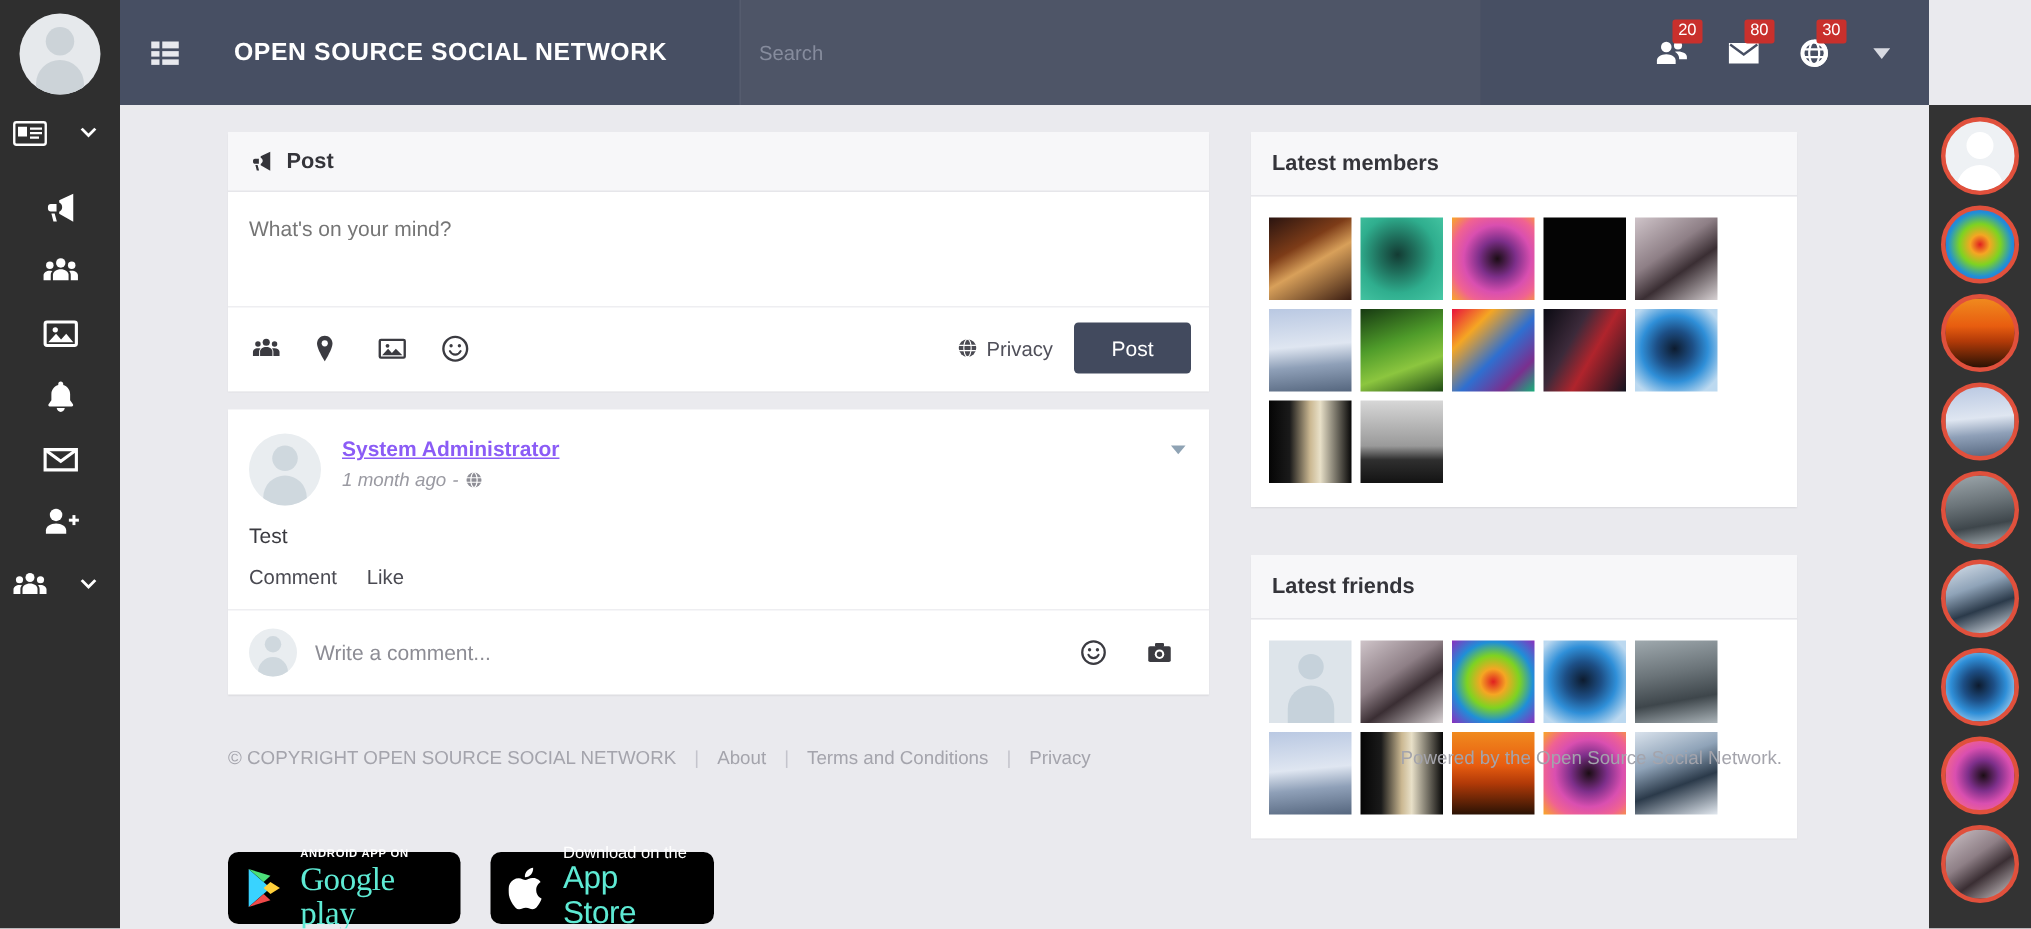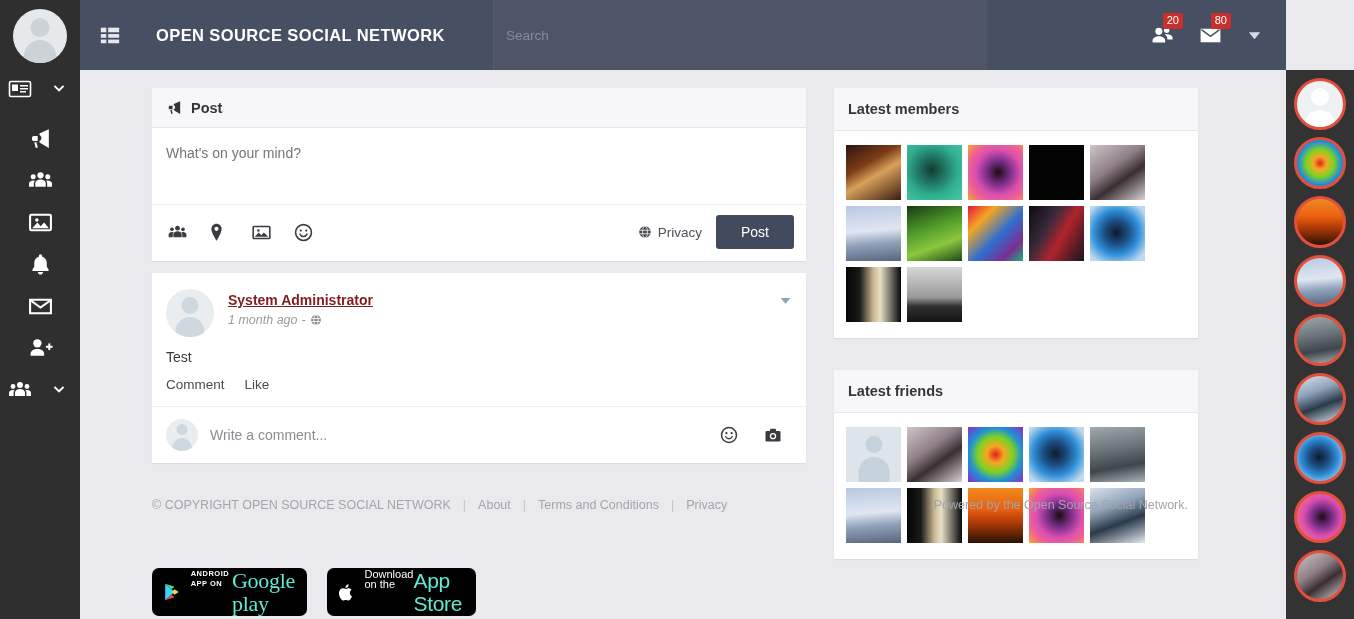--- a/index.html
+++ b/index.html
@@ -176,21 +176,21 @@
   .avatar-sm::before {
     content: ""; position: absolute; left: 50%; top: 8px; transform: translateX(-50%);
     width: 17px; height: 17px; border-radius: 50%; background: #cfd8de;
   }
   .avatar-sm::after {
     content: ""; position: absolute; left: 50%; top: 28px; transform: translateX(-50%);
     width: 29px; height: 23px; border-radius: 15px 15px 0 0; background: #cfd8de;
   }
   #post-meta { margin-left: 14px; padding-top: 2px; }
   #post-author {
-    color: #7f1d1d; font-size: 14px; font-weight: bold;
+    color: #8b5cf6; font-size: 14px; font-weight: bold;
     text-decoration: underline; cursor: pointer; display: inline-block; text-align: center;
   }
   #post-time {
     color: #9a9aa2; font-size: 12.5px; font-style: italic; margin-top: 4px;
     display: flex; align-items: center; gap: 4px;
   }
   #post-time svg { width: 12px; height: 12px; fill: #8e8e96; }
   #post-caret {
     position: absolute; right: 14px; top: 20px; cursor: pointer;
   }
@@ -253,21 +253,21 @@
   #store-badges {
     position: absolute; left: 72px; top: 498px;
     display: flex; gap: 20px; align-items: center;
   }
   .badge-btn {
     background: #000000; border-radius: 7px;
     display: flex; align-items: center; cursor: pointer;
   }
   #gplay { width: 155px; height: 48px; padding: 0 12px; gap: 9px; }
   #appstore { width: 149px; height: 48px; padding: 0 12px; gap: 10px; }
-  .badge-lines { display: flex; flex-direction: row; justify-content: center; }
+  .badge-lines { display: flex; flex-direction: column; justify-content: center; }
   .badge-top {
     color: #ffffff; font-size: 7.5px; letter-spacing: 0.5px;
     font-weight: bold; text-transform: uppercase; line-height: 10px;
   }
   .badge-top.big { font-size: 11px; text-transform: none; letter-spacing: 0; font-weight: normal; }
   .badge-main { color: #5eead4; font-size: 21px; line-height: 23px; letter-spacing: -0.3px; }
   .badge-main.serif { font-family: "Liberation Serif", serif; font-size: 22px; }
 
   
   #chat-strip {
@@ -398,20 +398,29 @@
           <path d="M16 10.8c-.7 0-1.4.1-2 .3 1.6.9 2.7 2.4 2.7 4.1v.6h5v-1.6c0-1.9-2.5-3.4-5.7-3.4z"></path>
         </svg>
       <span class="badge">20</span>
     </div>
     <div class="notif">
       <svg viewBox="0 0 24 24">
           <path d="M2.5 5.5h19v13h-19z" fill="#fff"></path>
           <path d="M3.3 6.4L12 12.8l8.7-6.4" fill="none" stroke="#474f63" stroke-width="1.5"></path>
         </svg>
       <span class="badge">80</span>
+    </div>
+    <div class="notif">
+      <svg viewBox="0 0 24 24">
+          <circle cx="11" cy="12" r="7.5" fill="none" stroke="#fff" stroke-width="2.6"></circle>
+          <path d="M11 4.5a7.5 7.5 0 010 15" fill="none" stroke="#fff" stroke-width="2.6"></path>
+          <ellipse cx="11" cy="12" rx="3.2" ry="7.5" fill="none" stroke="#fff" stroke-width="1.4"></ellipse>
+          <path d="M3.8 9.5h14.4M3.8 14.5h14.4" stroke="#fff" stroke-width="1.4"></path>
+        </svg>
+      <span class="badge">30</span>
     </div>
     <div id="user-caret">
       <svg viewBox="0 0 16 16">
           <path d="M2 4.5h12L8 12z"></path>
         </svg>
     </div>
   </div>
 </div>
 
 <div id="main">

